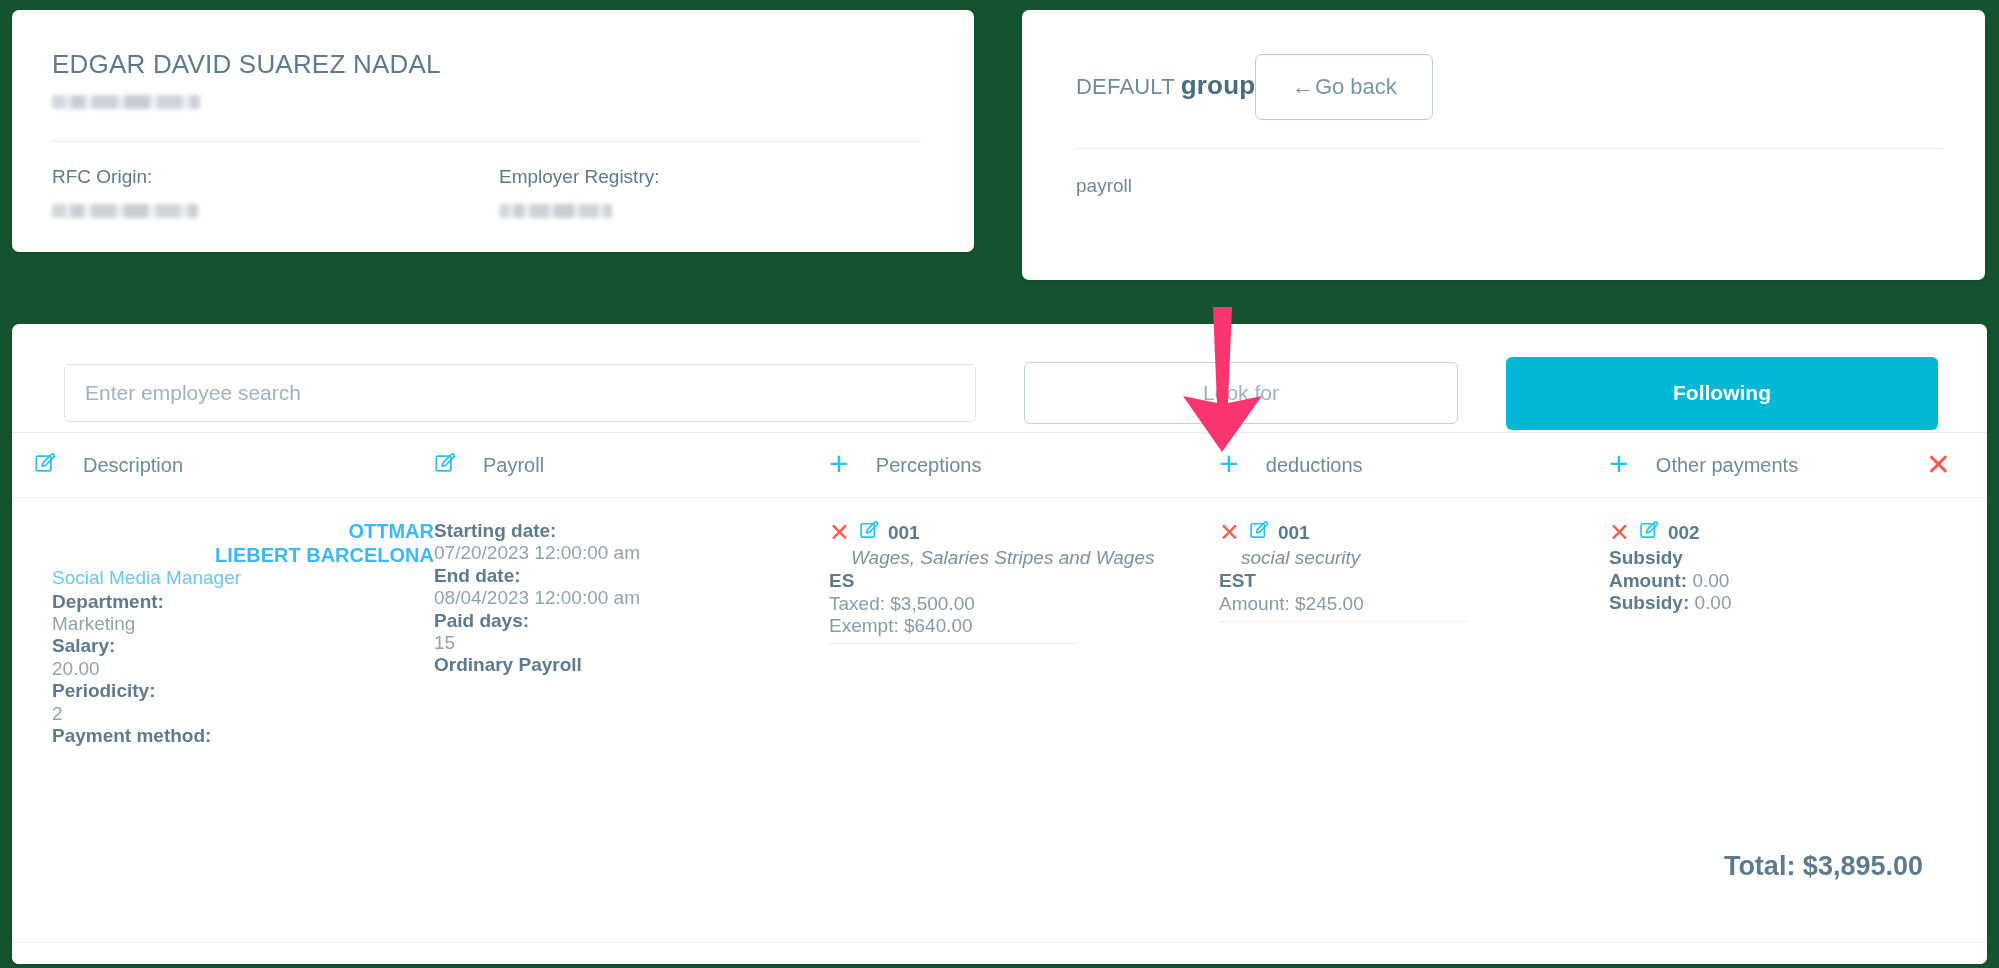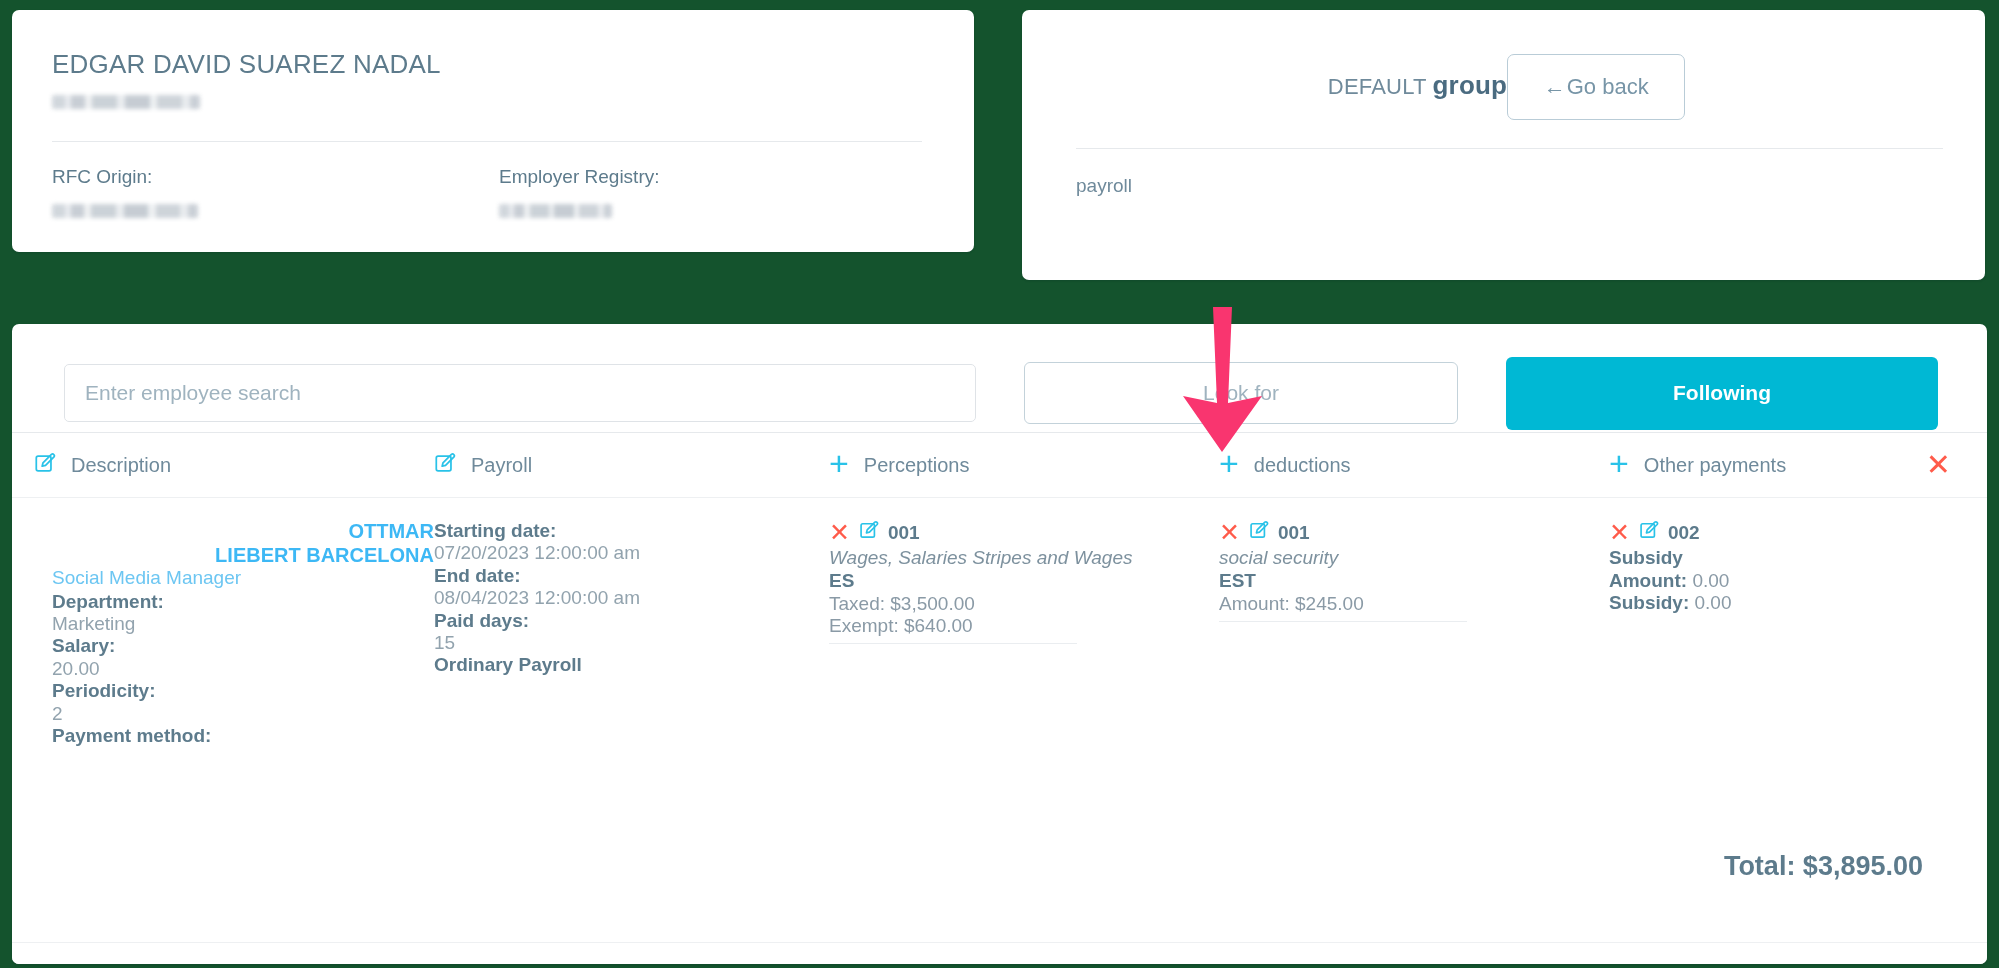--- a/index.html
+++ b/index.html
@@ -99,21 +99,21 @@
   }
   .field { width: 480px; }
   .field-label {
     font-size: 19px;
     color: #5d7b8c;
     font-weight: 400;
   }
 
   .grp-head {
     display: flex;
-    justify-content: center;
+    justify-content: flex-start;
     align-items: flex-start;
     padding: 0 0 0 26px;
   }
   .grp-title {
     font-size: 22px;
     color: #6f8a9b;
     letter-spacing: .2px;
     padding-top: 16px;
   }
   .grp-title b {
@@ -202,21 +202,21 @@
   }
 
   .head-row {
     display: flex;
     align-items: center;
     border-top: 1px solid #e6e9ec;
     border-bottom: 1px solid #eef0f2;
     height: 66px;
     padding-left: 22px;
   }
-  .col { display: flex; align-items: center; gap: 15px; }
+  .col { display: flex; align-items: center; gap: 27px; }
   .col-1 { width: 400px; }
   .col-2 { width: 395px; }
   .col-3 { width: 390px; }
   .col-4 { width: 390px; }
   .col-5 { width: 300px; }
   .col-head-label {
     font-size: 20px;
     color: #6f8a9b;
   }
   .icon-plus {
@@ -276,20 +276,21 @@
   .entry-code {
     font-size: 19px;
     font-weight: 700;
     color: #5d7b8c;
   }
   .entry-desc {
     font-style: italic;
     color: #7d919e;
     font-size: 19px;
     line-height: 1.2;
+    margin-left: 22px;
   }
   .entry-code2 {
     font-weight: 700;
     color: #5d7b8c;
     font-size: 19px;
   }
   .entry-amt { color: #8a9aa6; font-size: 19px; }
   .entry-amt b { color: #5d7b8c; font-weight: 700; }
   .entry-rule {
     border: none;

